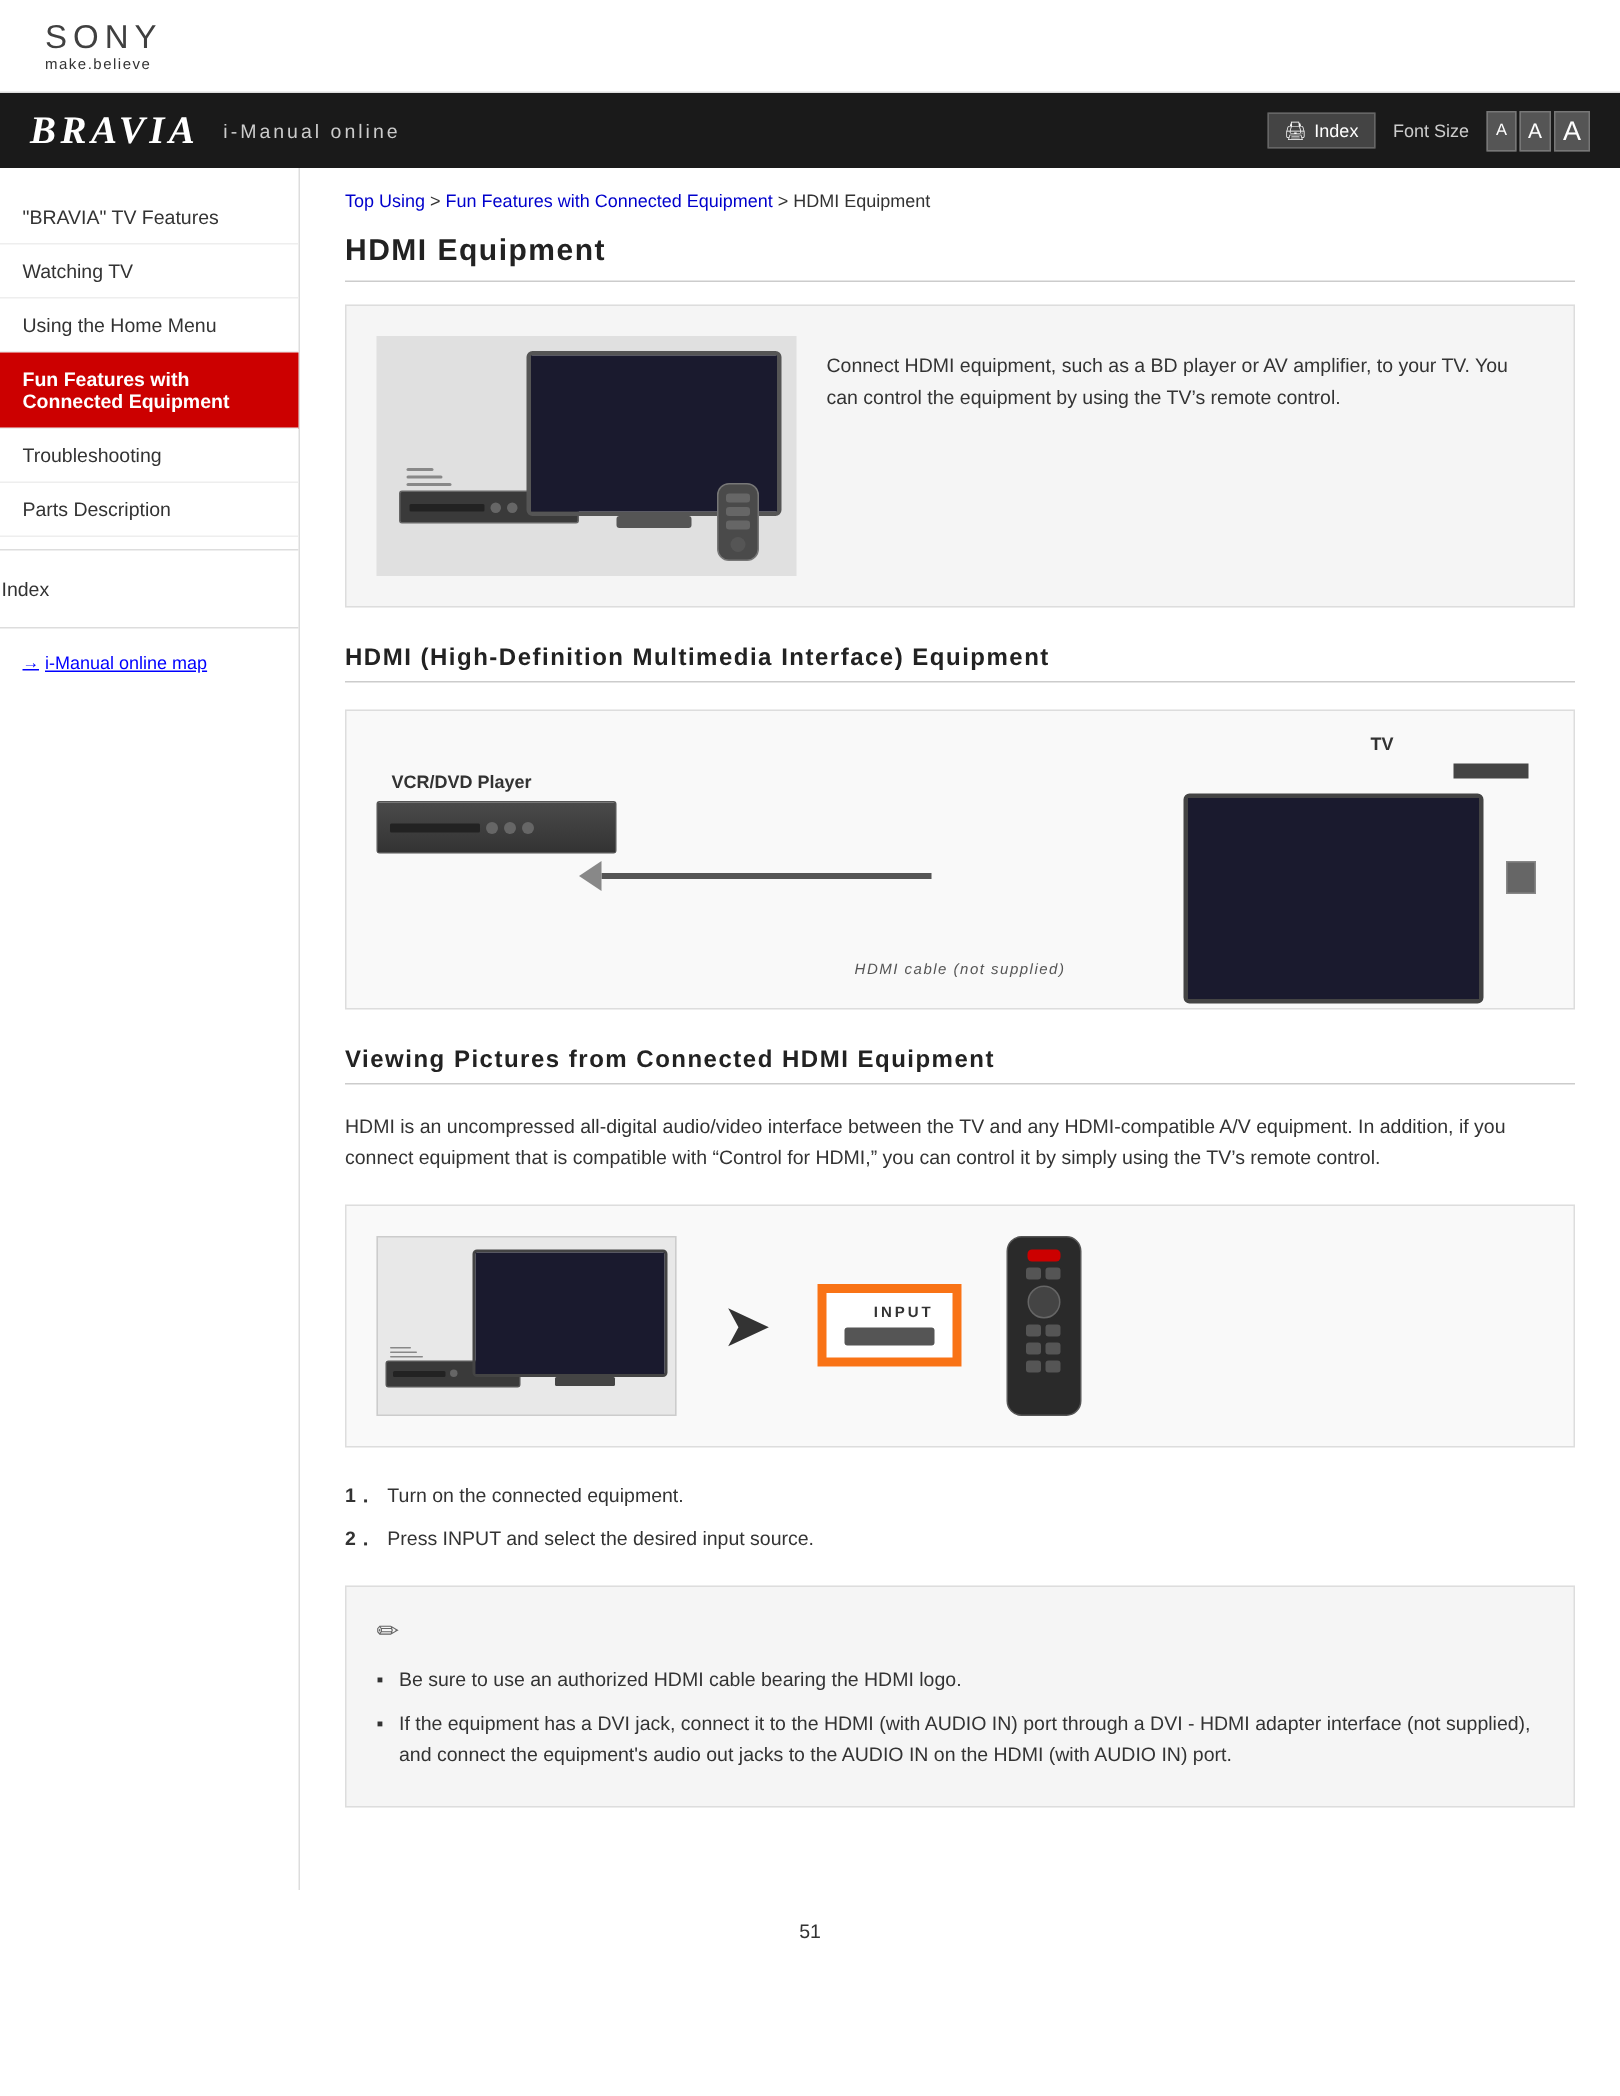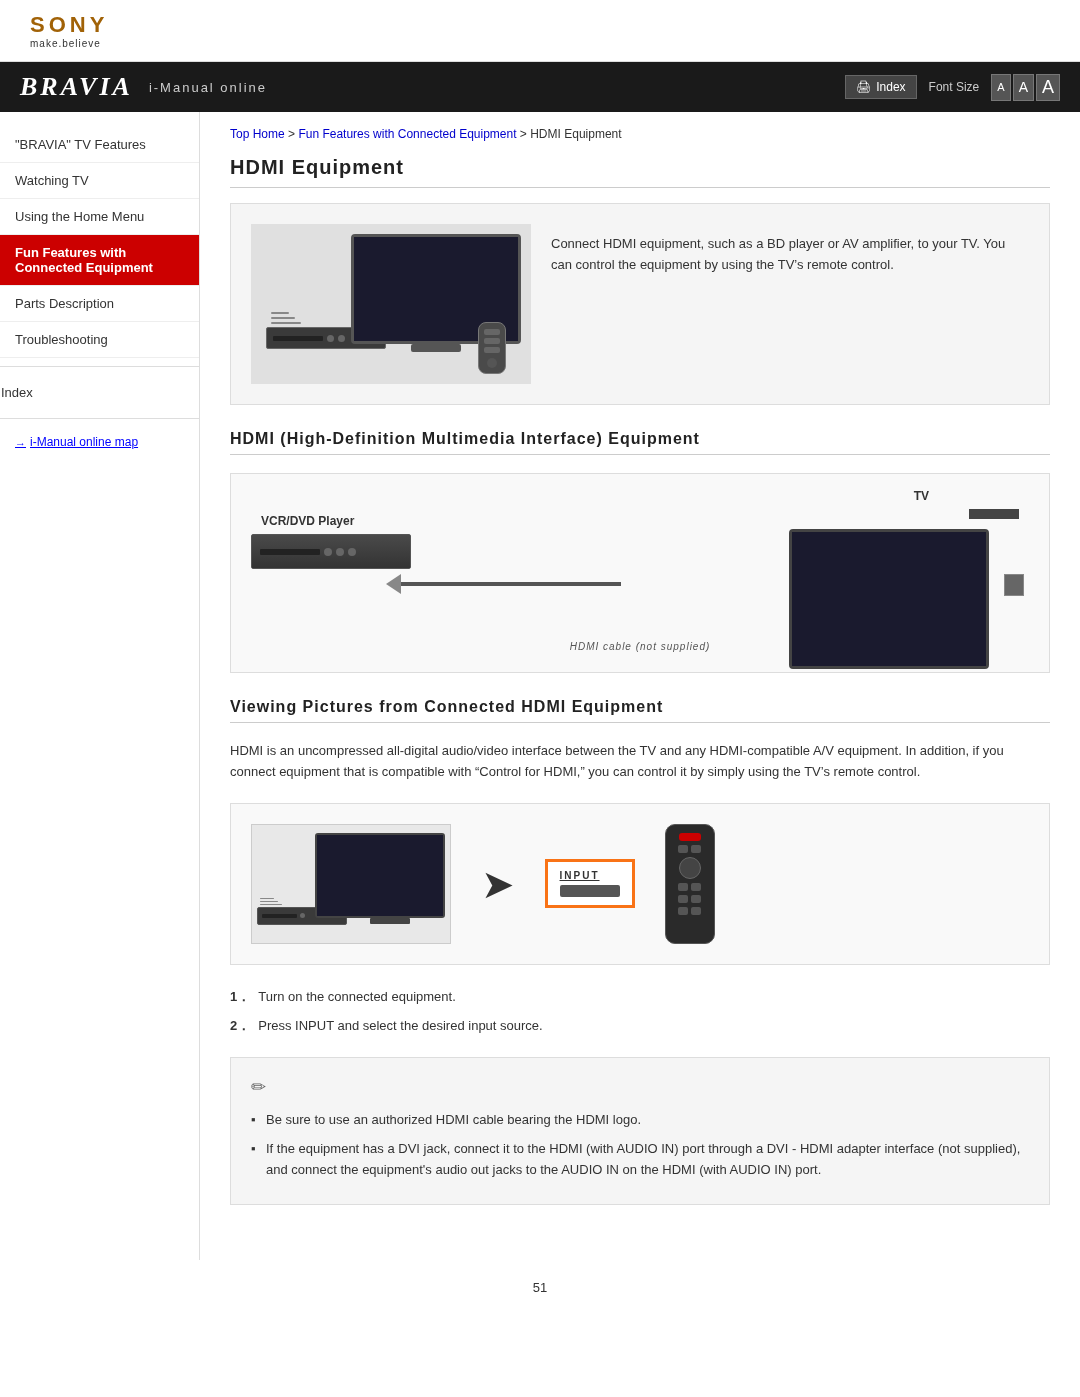--- a/index.html
+++ b/index.html
@@ -74,23 +74,23 @@
     .font-btn.md { font-size: 14px; }
     .font-btn.lg { font-size: 18px; }
 
     
     .sony-header {
       padding: 12px 30px;
       border-bottom: 1px solid #ddd;
     }
     .sony-logo {
       font-size: 22px;
-      font-weight: bold;
+      font-weight: normal;
       letter-spacing: 4px;
-      color: #a16207;
+      color: #404040;
     }
     .sony-tagline {
       font-size: 10px;
       color: #333;
       letter-spacing: 1px;
     }
 
     
     .main-layout {
       display: flex;
@@ -339,25 +339,24 @@
       margin: 20px 0;
       padding: 20px;
       background: #f9f9f9;
       border: 1px solid #ddd;
     }
     .big-arrow {
       font-size: 40px;
       color: #333;
     }
     .input-box {
-      border: 3px solid #f97316;
+      border: 6px solid #f97316;
       padding: 8px 12px;
       background: #fff;
-      text-align: left;
-      text-decoration: underline;
+      text-align: right;
     }
     .input-label {
       font-size: 10px;
       letter-spacing: 2px;
       font-weight: bold;
       color: #333;
     }
     .input-bar {
       width: 60px;
       height: 12px;
@@ -447,35 +446,35 @@
   </div>
 </div>
 
 <div class="main-layout">
 
   <div class="sidebar">
     <div class="sidebar-item">"BRAVIA" TV Features</div>
     <div class="sidebar-item">Watching TV</div>
     <div class="sidebar-item">Using the Home Menu</div>
     <div class="sidebar-item active">Fun Features with Connected Equipment</div>
+    <div class="sidebar-item">Troubleshooting</div>
     <div class="sidebar-item">Parts Description</div>
-    <div class="sidebar-item">Troubleshooting</div>
     <div class="sidebar-divider"></div>
     <div class="sidebar-index">Index</div>
     <div class="sidebar-divider"></div>
     <div class="sidebar-link">
       <span class="arrow-right">→</span>
       <span>i-Manual online map</span>
     </div>
   </div>
 
   <div class="content">
 
     <div class="breadcrumb">
-      <a>Top Home</a>
+      <a>Top Using</a>
       <span> &gt; </span>
       <a>Fun Features with Connected Equipment</a>
       <span> &gt; </span>
       <span>HDMI Equipment</span>
     </div>
 
     <div class="page-title">HDMI Equipment</div>
 
     <div class="intro-section">
       <div class="intro-image">

